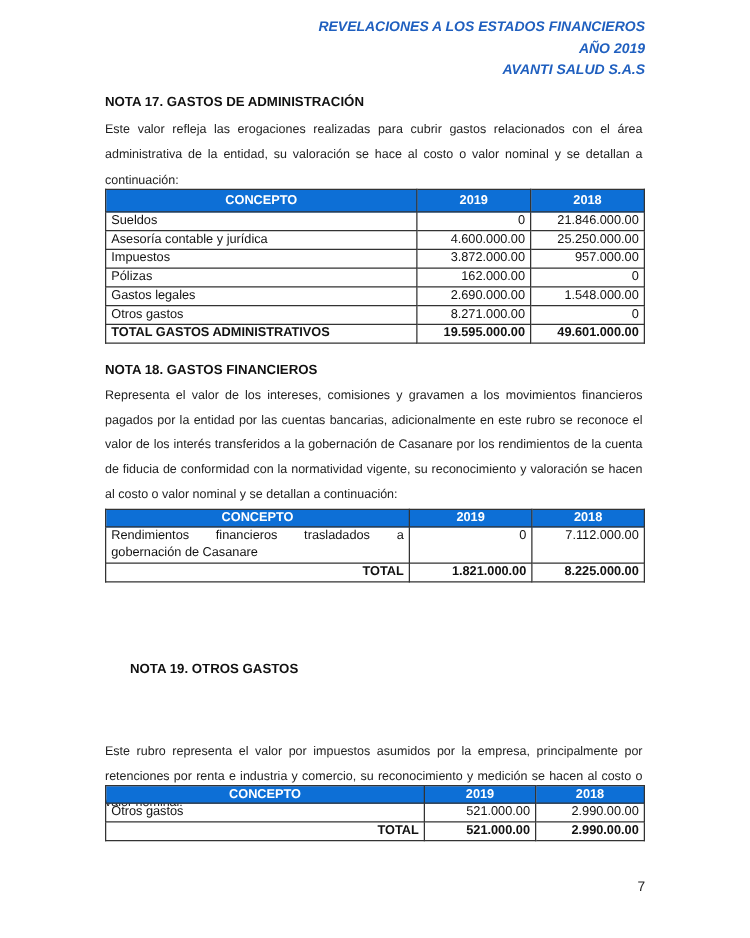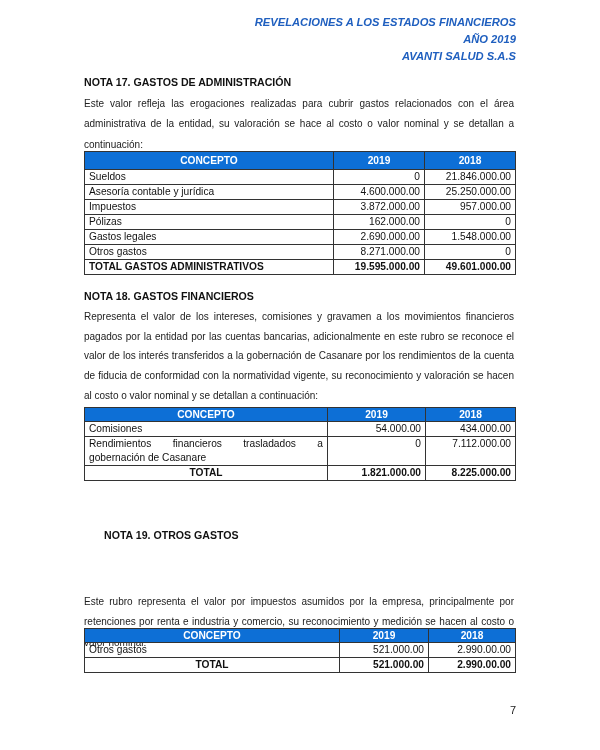--- a/index.html
+++ b/index.html
@@ -27,21 +27,21 @@
   }
   table.fin th {
     background: #0d6fd6; color: #ffffff; font-weight: bold; text-align: center;
     border: 1px solid #333; padding: 0 4px; height: 17px; font-size: 10.2px;
   }
   table.fin td {
     border: 1px solid #333; padding: 0 4px; height: 14px; line-height: 14px; vertical-align: top;
   }
   table.fin td.num { text-align: right; }
   table.fin tr.total td { font-weight: bold; border-top: 1.5px solid #111; }
-  table.fin td.center { text-align: center; }
+  table.fin td.center { text-align: right; }
   .page-num { position: absolute; left: 510px; top: 704px; font-size: 11px; color: #222; }
 </style>
 </head>
 <body>
 
 <div class="header">
   <div>REVELACIONES A LOS ESTADOS FINANCIEROS</div>
   <div>AÑO 2019</div>
   <div>AVANTI SALUD S.A.S</div>
 </div>
@@ -112,25 +112,20 @@
     </colgroup>
   <thead>
     <tr>
       <th style="height:13px">CONCEPTO</th>
       <th style="height:13px">2019</th>
       <th style="height:13px">2018</th>
     </tr>
   </thead>
   <tbody>
     <tr>
-      <td>Comisiones</td>
-      <td class="num">54.000.00</td>
-      <td class="num">434.000.00</td>
-    </tr>
-    <tr>
       <td style="text-align:justify">Rendimientos financieros trasladados a gobernación de Casanare</td>
       <td class="num">0</td>
       <td class="num">7.112.000.00</td>
     </tr>
     <tr class="total">
       <td class="center">TOTAL</td>
       <td class="num">1.821.000.00</td>
       <td class="num">8.225.000.00</td>
     </tr>
   </tbody>

